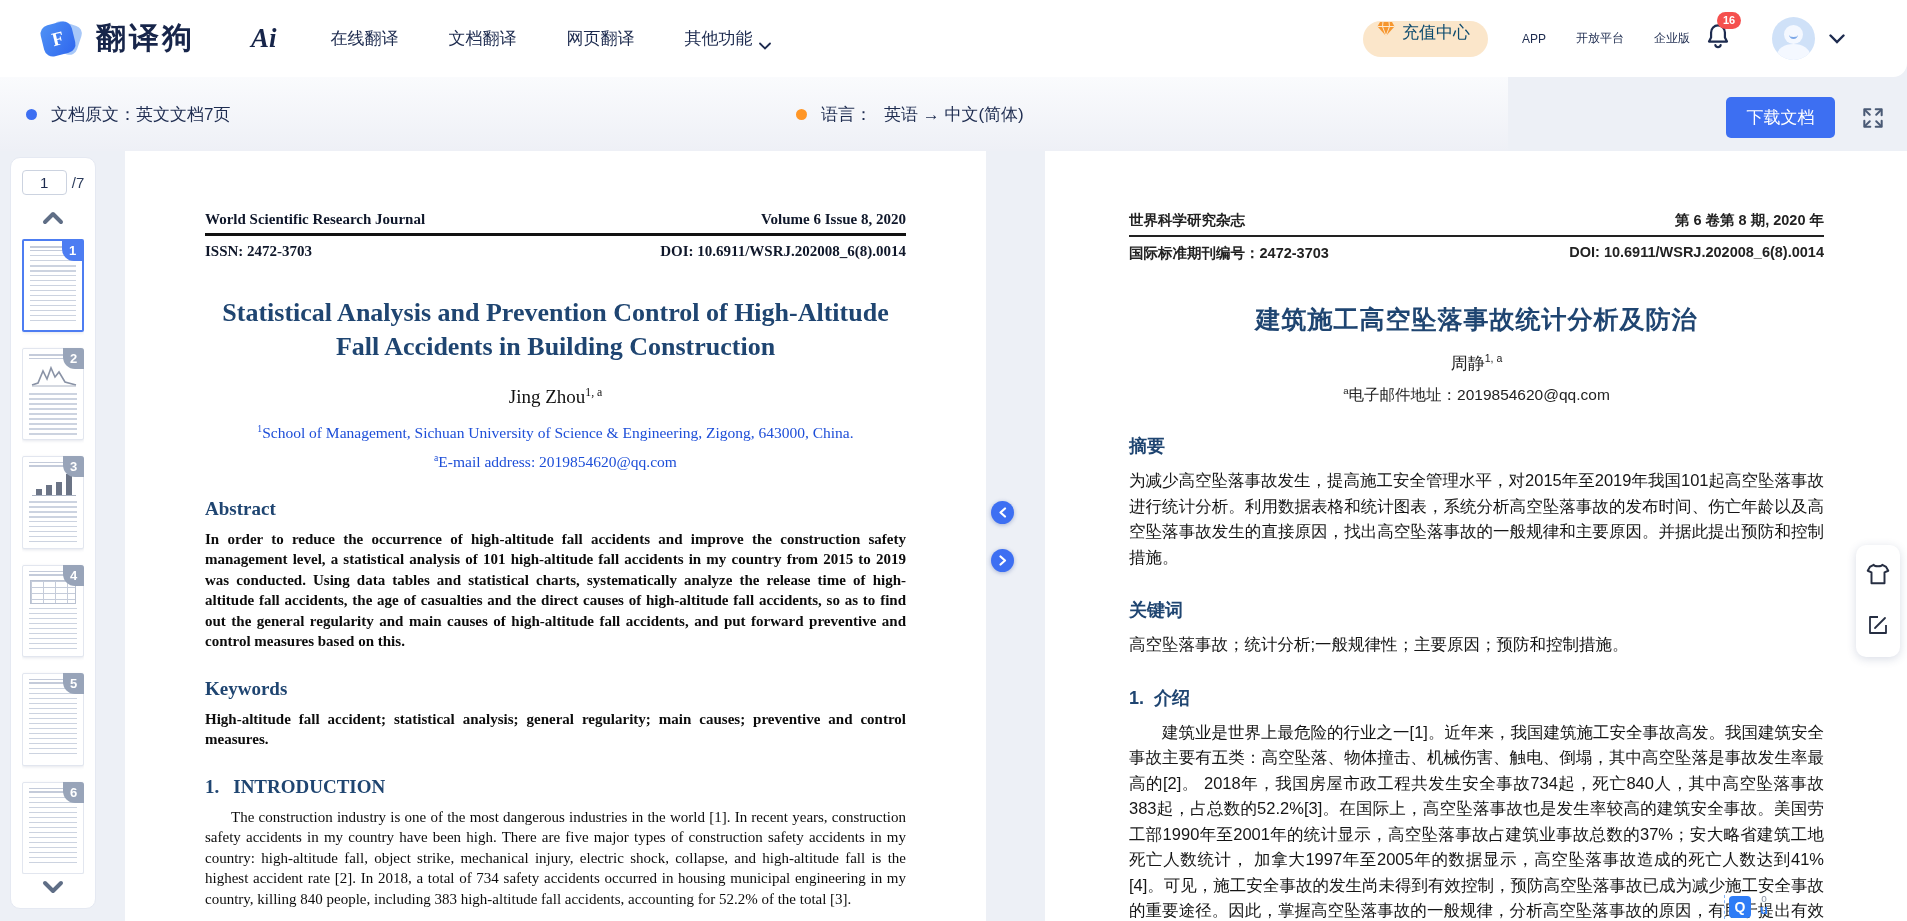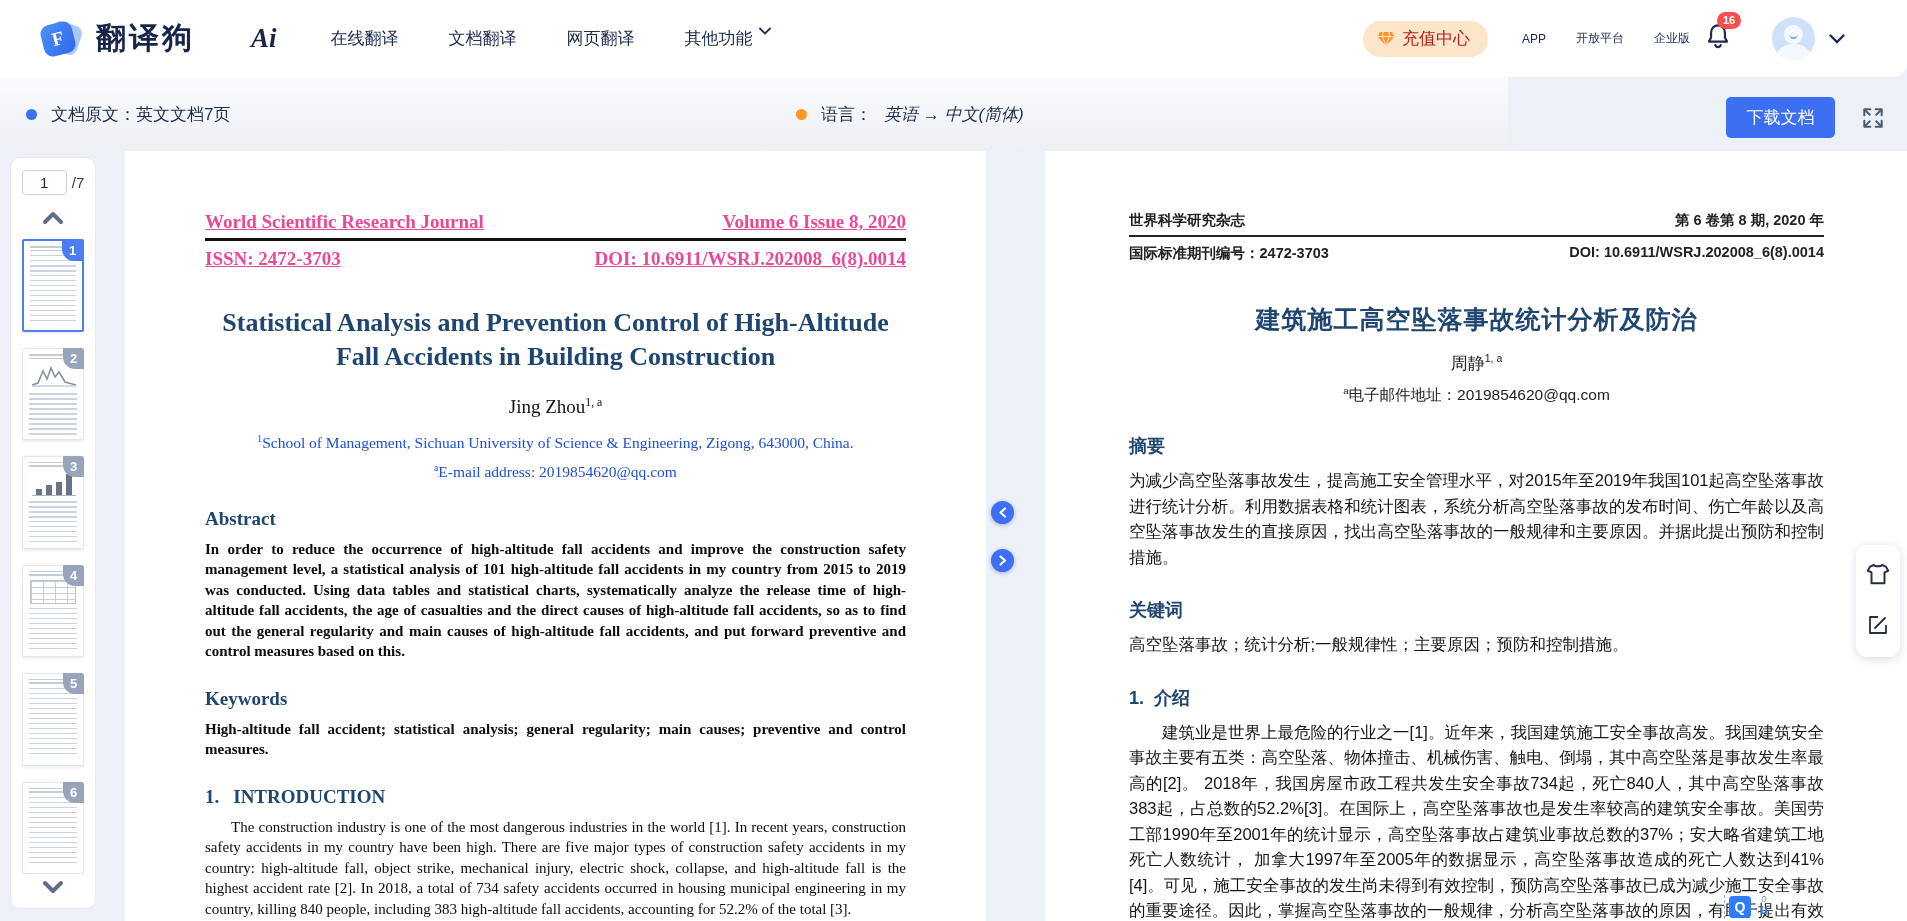--- a/index.html
+++ b/index.html
@@ -12,26 +12,26 @@
             border-radius:0 0 14px 0; }
   .nav-left { display:flex; align-items:center; }
   .logo { display:flex; align-items:center; cursor:pointer; }
   .logo-mark { position:relative; width:44px; height:44px; margin-right:12px; }
   .logo-mark .back { position:absolute; left:10px; top:6px; width:30px; height:30px; background:#a8c8f8; border-radius:8px; transform:rotate(18deg); }
   .logo-mark .front { position:absolute; left:2px; top:6px; width:32px; height:32px; background:linear-gradient(135deg,#4f92f5,#2f66ee); border-radius:9px; transform:rotate(-14deg);
             display:flex; align-items:center; justify-content:center; color:#fff; font-weight:bold; font-size:19px; font-family:"Liberation Serif",serif; }
   .logo-text { font-size:30px; font-weight:800; color:#17254a; letter-spacing:3px; }
   .ai-mark { font-family:"Liberation Serif", serif; font-style:italic; font-weight:bold; font-size:27px; margin:0 0 0 56px; color:#17254a; cursor:pointer; }
   .nav-items { display:flex; align-items:center; margin-left:54px; }
-  .nav-item { font-size:17px; color:#1d2b4f; margin-right:50px; cursor:pointer; display:flex; align-items:flex-start; white-space:nowrap; }
+  .nav-item { font-size:17px; color:#1d2b4f; margin-right:50px; cursor:pointer; display:flex; align-items:flex-end; white-space:nowrap; }
   .nav-item svg { margin-left:6px; }
 
   .nav-right { display:flex; align-items:center; }
-  .recharge-pill { display:flex; align-items:center; height:36px; padding:0 18px 0 14px; border-radius:18px;
-            background:#fbe6ca; color:#b91c1c; font-size:17px; cursor:pointer; margin-right:34px; }
+  .recharge-pill { display:flex; height:36px; padding:0 18px 0 14px; border-radius:18px;
+            background:#fbe6ca; color:#0c4a6e; font-size:17px; cursor:pointer; margin-right:34px; }
   .recharge-pill svg { margin-right:7px; }
   .nav-link { font-size:12px; color:#1d2b4f; margin-right:30px; cursor:pointer; white-space:nowrap; }
   .bell-wrap { position:relative; margin:0 40px 0 14px; cursor:pointer; }
   .bell-badge { position:absolute; top:-10px; left:13px; min-width:24px; height:17px; padding:0 5px; background:#f5504e; color:#fff;
             font-size:11px; font-weight:bold; border-radius:9px; display:flex; align-items:center; justify-content:center; }
   .avatar { width:43px; height:43px; border-radius:50%; background:#cfe1f8; overflow:hidden; cursor:pointer; position:relative; }
   .avatar .head { position:absolute; left:12px; top:8px; width:19px; height:19px; border-radius:50%; background:#f4f8ff; }
   .avatar .bodyp { position:absolute; left:5px; top:27px; width:33px; height:22px; border-radius:50% 50% 0 0; background:#f4f8ff; }
   .avatar .smile { position:absolute; left:17px; top:17px; width:9px; height:5px; border-bottom:2px solid #7ea9e8; border-radius:0 0 8px 8px; }
   .caret { margin-left:14px; cursor:pointer; }
@@ -69,21 +69,21 @@
   .thumb.kind-bar-chart .fig-bar { display:block; }
   .thumb.kind-table .fig-table { display:block; height:24px; border:1px solid #b9c1d1;
       background-image:linear-gradient(#c5ccda 1px, transparent 1px),linear-gradient(90deg,#c5ccda 1px,transparent 1px); background-size:12px 6px; }
   .thumb.kind-line-chart .t-body, .thumb.kind-bar-chart .t-body, .thumb.kind-table .t-body { height:42px; }
 
   
   .doc { position:absolute; top:151px; height:770px; background:#fff; overflow:hidden; }
   .doc.left { left:125px; width:861px; padding:60px 80px 0; }
   .doc.right { left:1045px; width:863px; padding:60px 84px 12px; }
   .hrow { display:flex; justify-content:space-between; }
-  .doc.left .hrow { font-family:"Liberation Serif",serif; font-weight:bold; font-size:19px; color:#ec4899;text-decoration:underline; }
+  .doc.left .hrow { font-family:"Liberation Serif",serif; font-weight:bold; font-size:15px; color:#0f172a; }
   .doc.right .hrow { font-weight:bold; font-size:14.5px; color:#222; }
   .rule1 { border-bottom:3px solid #111; padding-bottom:5px; }
   .doc.right .rule1 { border-bottom:2px solid #222; }
   .hrow + .hrow { margin-top:7px; }
   .doc-title { text-align:center; font-weight:bold; color:#1f4571; }
   .doc.left .doc-title { font-family:"Liberation Serif",serif; font-size:26px; line-height:34px; margin-top:36px; }
   .doc.right .doc-title { font-size:25px; margin-top:40px; letter-spacing:1px; }
   .author { text-align:center; }
   .doc.left .author { font-family:"Liberation Serif",serif; font-size:19px; margin-top:22px; color:#111; }
   .doc.right .author { font-size:17px; margin-top:16px; color:#222; }
@@ -177,21 +177,21 @@
 </header>
 
 <section class="subheader">
   <div class="sh-group g1">
     <span class="dot blue"></span>
     <span>文档原文：英文文档7页</span>
   </div>
   <div class="sh-group g2">
     <span class="dot orange"></span>
     <span>语言：</span>
-    <span style="margin-left:12px;font-style:italic;">英语 → 中文(简体)</span>
+    <span style="margin-left:12px;">英语 → 中文(简体)</span>
   </div>
 </section>
 <button class="dl-btn">下载文档</button>
 <div class="expand-btn">
   <svg width="26" height="26" viewBox="0 0 24 24">
       <g fill="none" stroke="#4a5a75" stroke-width="1.9" stroke-linecap="round" stroke-linejoin="round">
         <path d="M9.5 4 L4 4 L4 9.5"></path>
         <path d="M4.5 4.5 L9 9"></path>
         <path d="M14.5 4 L20 4 L20 9.5"></path>
         <path d="M19.5 4.5 L15 9"></path>

